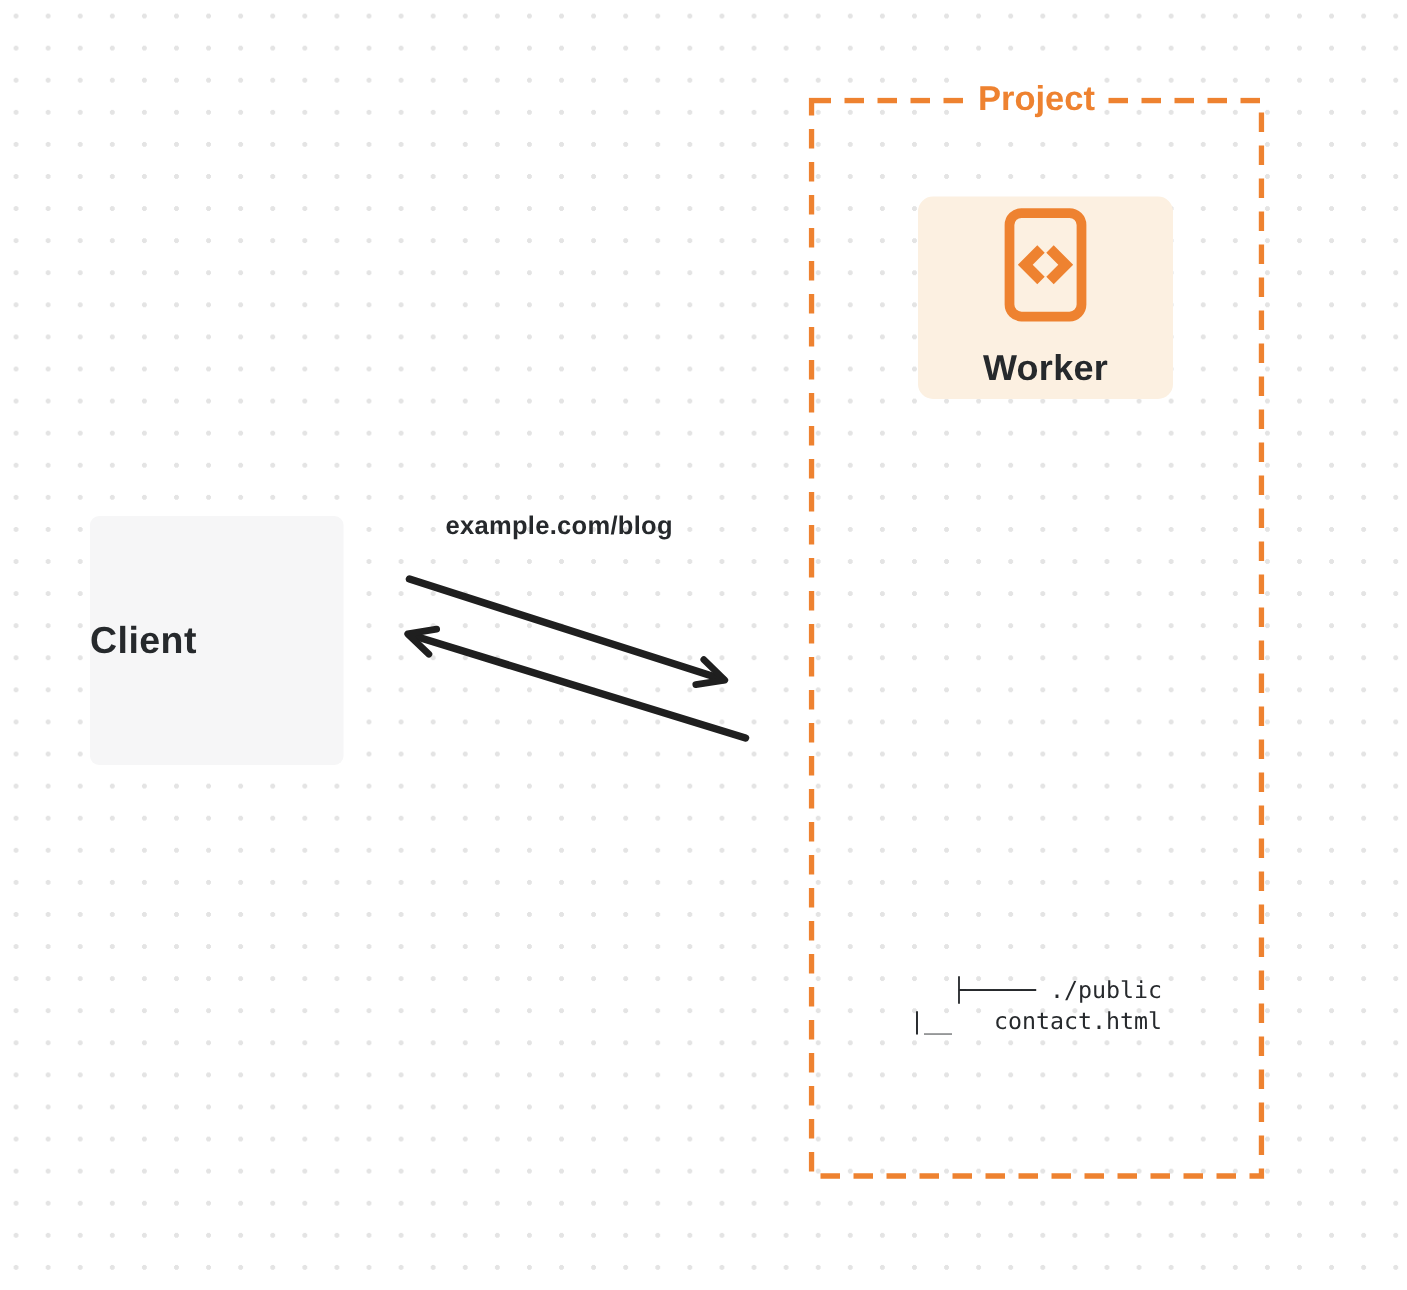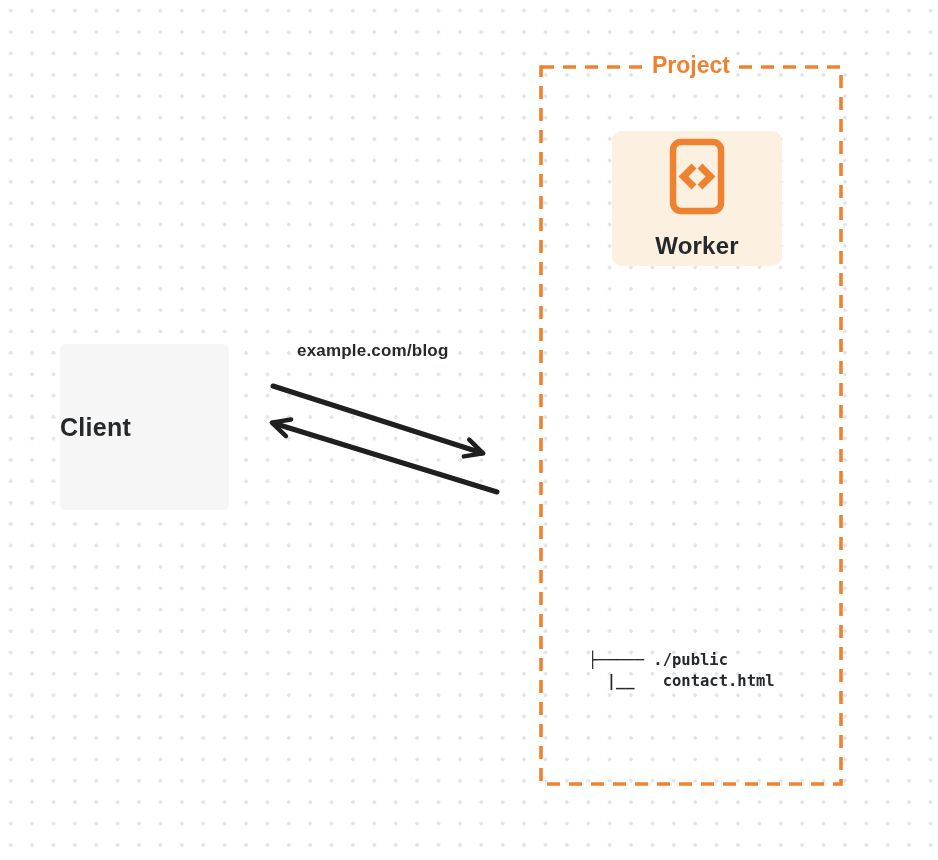--- a/index.html
+++ b/index.html
@@ -66,22 +66,23 @@
   .card.assets{left:67px;top:415px;}
   .card .card-label{font-size:24px;font-weight:bold;letter-spacing:.2px;}
   .card svg{display:block;}
   .card svg .st{fill:none;stroke:var(--accent-orange);}
   .card svg .fl{fill:var(--accent-orange);stroke:none;}
 
   
   .file-tree{
     position:absolute;left:49px;top:585px;
     font-family:"DejaVu Sans Mono", monospace;
-    font-size:15.5px;line-height:21px;font-weight:bold;
+    font-size:15.5px;line-height:21px;font-weight:normal;
     color:var(--text-dark);
+    text-align:right;
   }
   .file-tree .tree-line{white-space:pre;}
 </style>
 </head>
 <body>
 
 <div class="canvas">
 
   <div class="client-box">
     <span>Client</span>

